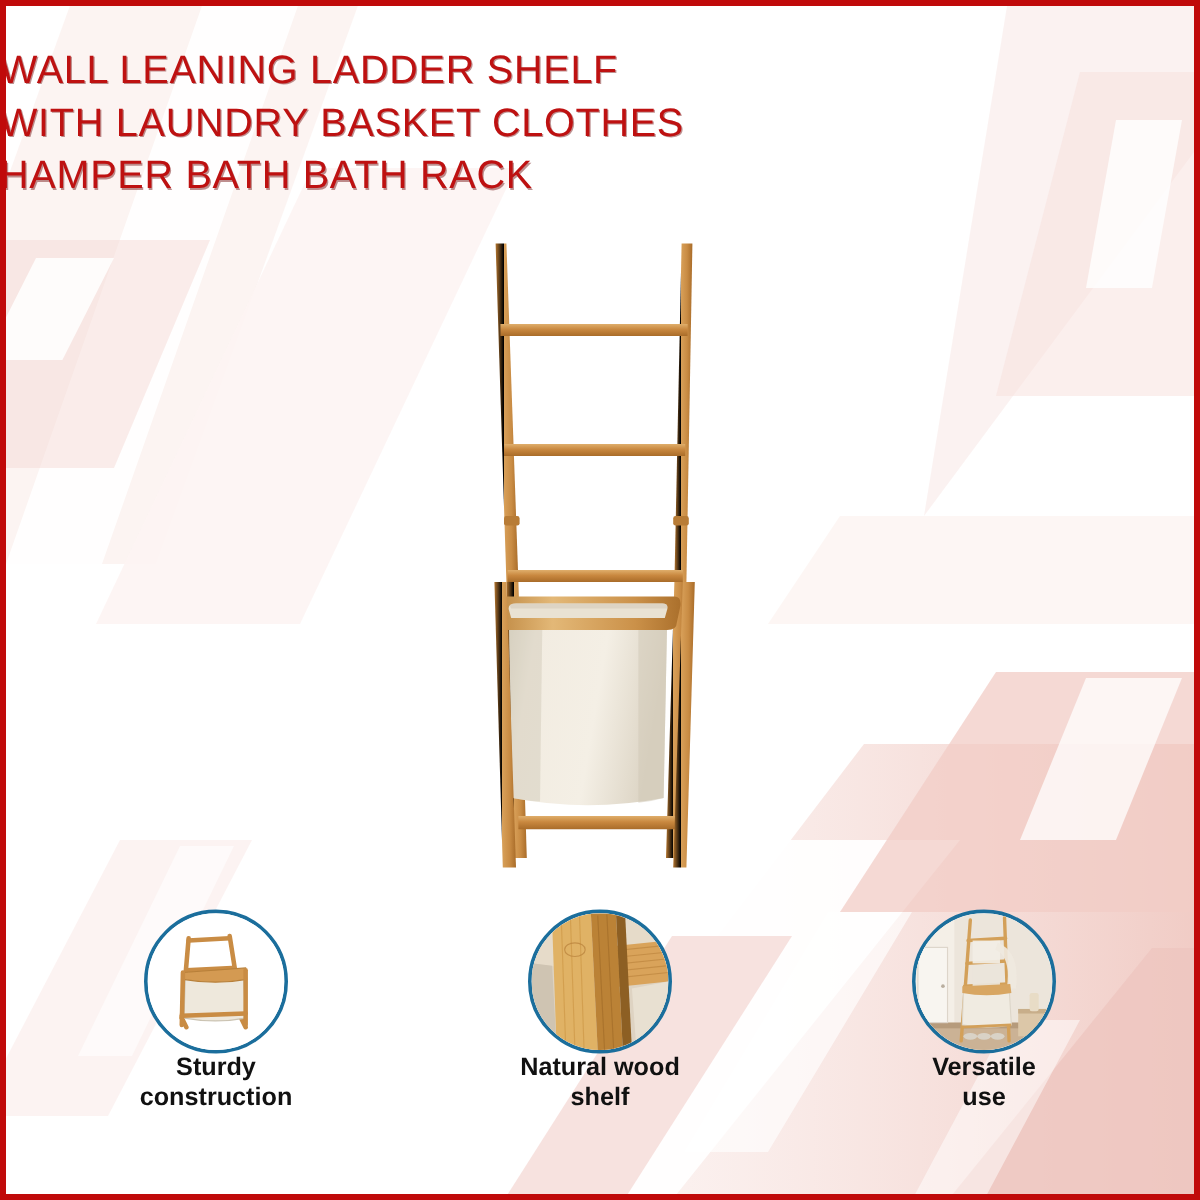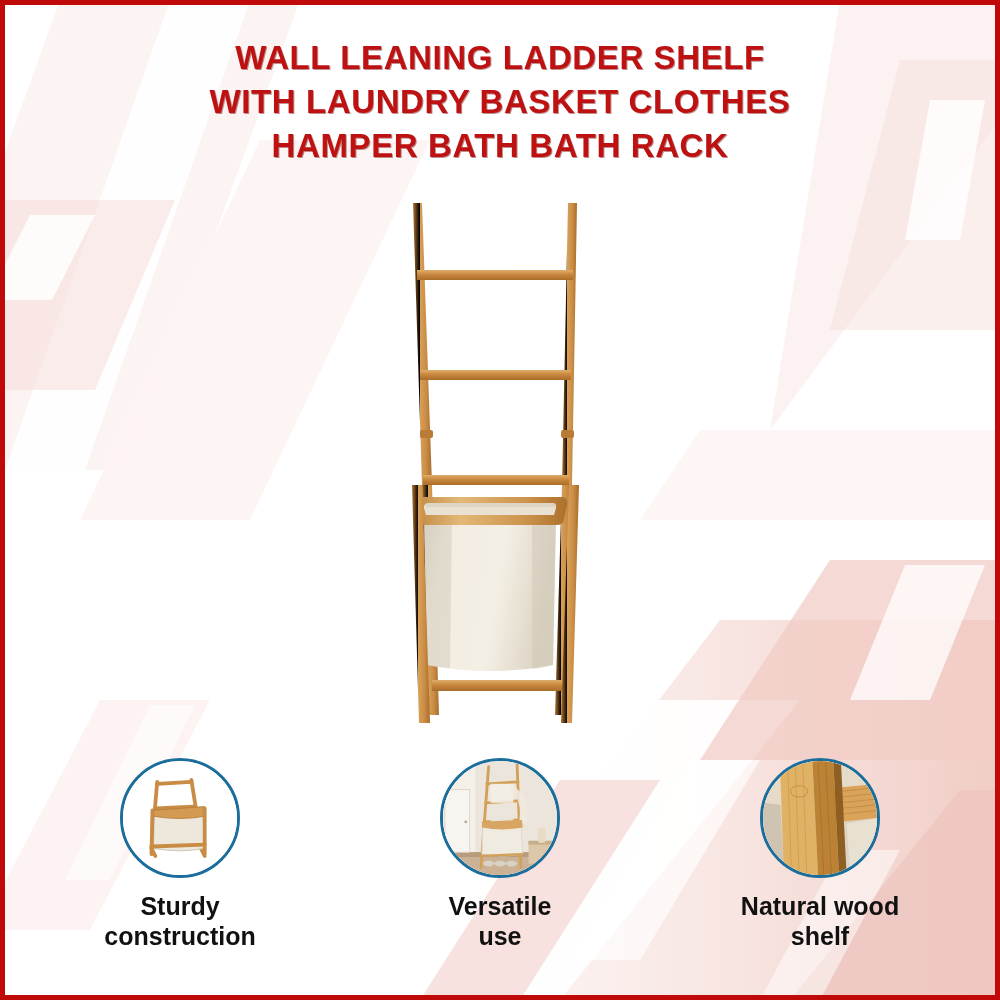--- a/index.html
+++ b/index.html
@@ -26,25 +26,24 @@
   }
   
   .bg{
     position:absolute;left:0;top:0;width:1000px;height:1000px;
     overflow:hidden;z-index:0;
   }
   
   .title{
     position:absolute;
     left:0;right:0;top:36px;
-    text-align:center;
     z-index:20;
     color:#be1111;
     font-size:33px;
-    font-weight:bold;
+    font-weight:normal;
     letter-spacing:0.6px;
     line-height:1.33;
     text-shadow:1px 1px 0 rgba(110,8,8,.45);
   }
   .title .ln{display:block;white-space:nowrap;}
   
   .hero{
     position:absolute;
     left:360px;top:185px;
     width:280px;height:560px;
@@ -69,24 +68,23 @@
     border-radius:50%;
     border:3px solid #1b6e9c;
     overflow:hidden;
     background:#ffffff;
     position:relative;
     box-sizing:border-box;
     flex:0 0 auto;
   }
   .circle svg{display:block;width:100%;height:100%;}
   .fcaption{
-    margin-top:14px;
     text-align:center;
     color:#111111;
-    font-size:25px;
+    font-size:21px;
     font-weight:bold;
     line-height:1.18;
     max-width:190px;
     white-space:pre-line;
   }
 </style>
 </head>
 <body>
 
 <div class="poster">
@@ -238,20 +236,54 @@
             <path d="M31,52 L30,98"></path>
             <path d="M86,50 L86,98"></path>
             <path d="M30,90 L86,88"></path>
           </g>
         </svg>
       </div>
       <div class="fcaption">Sturdy
 construction</div>
     </div>
 
+
+    <div class="feature">
+      <div class="circle">
+        <svg viewBox="0 0 120 120">
+          <rect width="120" height="120" fill="#ded3c2"></rect>
+          <path d="M0,0 L120,0 L120,46 L60,52 L0,44 Z" fill="#e6dbc9"></path>
+          <path d="M60,30 L120,24 L120,60 L62,66 Z" fill="#d9a35a"></path>
+          <g stroke="#b8803a" stroke-width="1" opacity="0.6">
+            <path d="M62,34 L120,28"></path>
+              <path d="M62,40 L120,34"></path>
+            <path d="M62,46 L120,40"></path>
+              <path d="M62,52 L120,46"></path>
+            <path d="M62,58 L120,52"></path>
+          </g>
+          <path d="M18,8 L52,0 L58,120 L22,120 Z" fill="#e0b265"></path>
+          <g stroke="#c8913f" stroke-width="1" opacity="0.55">
+            <path d="M26,4 L30,120"></path>
+              <path d="M34,2 L38,120"></path>
+            <path d="M42,1 L46,120"></path>
+          </g>
+          <ellipse cx="38" cy="32" rx="9" ry="6" fill="none" stroke="#b8803a" stroke-width="1" opacity="0.7"></ellipse>
+          <path d="M52,0 L74,0 L80,120 L58,120 Z" fill="#bb8236"></path>
+          <g stroke="#9e6a28" stroke-width="1" opacity="0.6">
+            <path d="M58,2 L64,120"></path>
+              <path d="M66,1 L72,120"></path>
+          </g>
+          <path d="M74,0 L82,0 L88,120 L80,120 Z" fill="#8d5f23"></path>
+          <path d="M0,44 L18,46 L22,120 L0,120 Z" fill="#cfc4b2"></path>
+          <path d="M88,66 L120,60 L120,120 L92,120 Z" fill="#e8e0d1"></path>
+        </svg>
+      </div>
+      <div class="fcaption">Natural wood
+shelf</div>
+    </div>
 
     <div class="feature">
       <div class="circle">
         <svg viewBox="0 0 120 120">
           <rect width="120" height="120" fill="#ece5db"></rect>
           <rect x="0" y="0" width="34" height="100" fill="#f4efe7"></rect>
           <rect x="0" y="96" width="120" height="24" fill="#cbb295"></rect>
           <rect x="0" y="96" width="120" height="5" fill="#b69b7c"></rect>
           <rect x="2" y="30" width="26" height="66" fill="#f8f5f0" stroke="#ddd5ca" stroke-width="1"></rect>
           <circle cx="24" cy="64" r="1.6" fill="#b9ae9f"></circle>
@@ -277,50 +309,16 @@
             <ellipse cx="48" cy="108" rx="6" ry="3"></ellipse>
             <ellipse cx="60" cy="108" rx="6" ry="3"></ellipse>
             <ellipse cx="72" cy="108" rx="6" ry="3"></ellipse>
           </g>
         </svg>
       </div>
       <div class="fcaption">Versatile
 use</div>
     </div>
 
-    <div class="feature">
-      <div class="circle">
-        <svg viewBox="0 0 120 120">
-          <rect width="120" height="120" fill="#ded3c2"></rect>
-          <path d="M0,0 L120,0 L120,46 L60,52 L0,44 Z" fill="#e6dbc9"></path>
-          <path d="M60,30 L120,24 L120,60 L62,66 Z" fill="#d9a35a"></path>
-          <g stroke="#b8803a" stroke-width="1" opacity="0.6">
-            <path d="M62,34 L120,28"></path>
-              <path d="M62,40 L120,34"></path>
-            <path d="M62,46 L120,40"></path>
-              <path d="M62,52 L120,46"></path>
-            <path d="M62,58 L120,52"></path>
-          </g>
-          <path d="M18,8 L52,0 L58,120 L22,120 Z" fill="#e0b265"></path>
-          <g stroke="#c8913f" stroke-width="1" opacity="0.55">
-            <path d="M26,4 L30,120"></path>
-              <path d="M34,2 L38,120"></path>
-            <path d="M42,1 L46,120"></path>
-          </g>
-          <ellipse cx="38" cy="32" rx="9" ry="6" fill="none" stroke="#b8803a" stroke-width="1" opacity="0.7"></ellipse>
-          <path d="M52,0 L74,0 L80,120 L58,120 Z" fill="#bb8236"></path>
-          <g stroke="#9e6a28" stroke-width="1" opacity="0.6">
-            <path d="M58,2 L64,120"></path>
-              <path d="M66,1 L72,120"></path>
-          </g>
-          <path d="M74,0 L82,0 L88,120 L80,120 Z" fill="#8d5f23"></path>
-          <path d="M0,44 L18,46 L22,120 L0,120 Z" fill="#cfc4b2"></path>
-          <path d="M88,66 L120,60 L120,120 L92,120 Z" fill="#e8e0d1"></path>
-        </svg>
-      </div>
-      <div class="fcaption">Natural wood
-shelf</div>
-    </div>
-
   </div>
 
   <div class="frame"></div>
 </div>
 
 </body></html>

